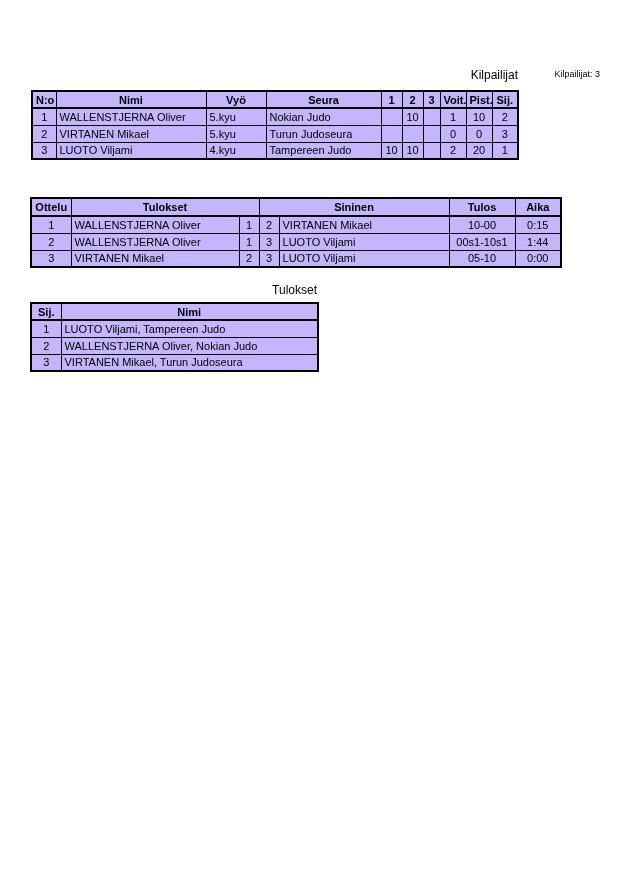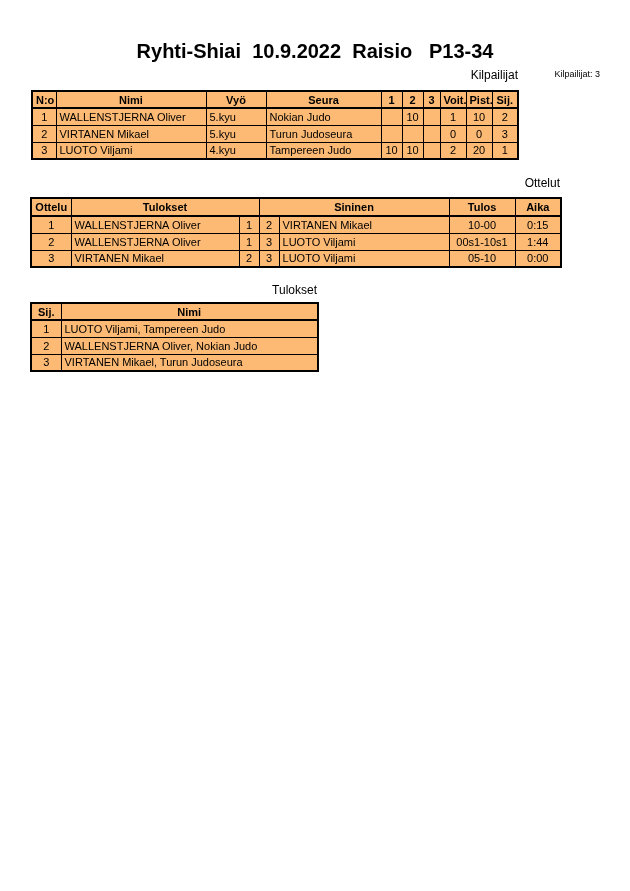--- a/index.html
+++ b/index.html
@@ -16,40 +16,39 @@
   }
   .section-label {
     position:absolute; font-size:12px; font-weight:normal; text-align:right;
   }
   .label1 { top:68px;  left:31px; width:487px; }
   .label2 { top:176px; left:30px; width:530px; }
   .label3 { top:283px; left:30px; width:287px; }
 
   table {
     position:absolute; border-collapse:collapse; table-layout:fixed;
-    background:#fdba74; border:2px solid #000;
+    background:#c4b5fd; border:2px solid #000;
   }
   .t1 { top:90px;  left:31px; width:487px; }
   .t2 { top:197px; left:30px; width:530px; }
   .t3 { top:302px; left:30px; width:287px; }
 
   th, td {
     border:1px solid #000; font-size:11px; height:17px;
     padding:0 3px; overflow:hidden; white-space:nowrap; vertical-align:middle;
   }
   th { font-weight:bold; text-align:center; border-bottom:2px solid #000; }
   td.c { text-align:center; }
   td.l { text-align:left;margin-top:44px; }
 </style>
 </head>
 <body>
 
 <div class="page">
 
-  <div class="title">Ryhti-Shiai  10.9.2022  Raisio   P13-34</div>
   <div class="count">Kilpailijat: 3</div>
 
   <div class="section-label label1">Kilpailijat</div>
   <table class="t1">
     <colgroup>
       <col style="width:24px">
         <col style="width:150px">
         <col style="width:60px">
         <col style="width:115px">
       <col style="width:21px">
@@ -106,21 +105,20 @@
         <td class="c">10</td>
         <td class="c">10</td>
         <td class="c"></td>
         <td class="c">2</td>
         <td class="c">20</td>
         <td class="c">1</td>
       </tr>
     </tbody>
   </table>
 
-  <div class="section-label label2">Ottelut</div>
   <table class="t2">
     <colgroup>
       <col style="width:40px">
         <col style="width:168px">
         <col style="width:20px">
         <col style="width:20px">
       <col style="width:170px">
         <col style="width:66px">
         <col style="width:46px">
     </colgroup>

